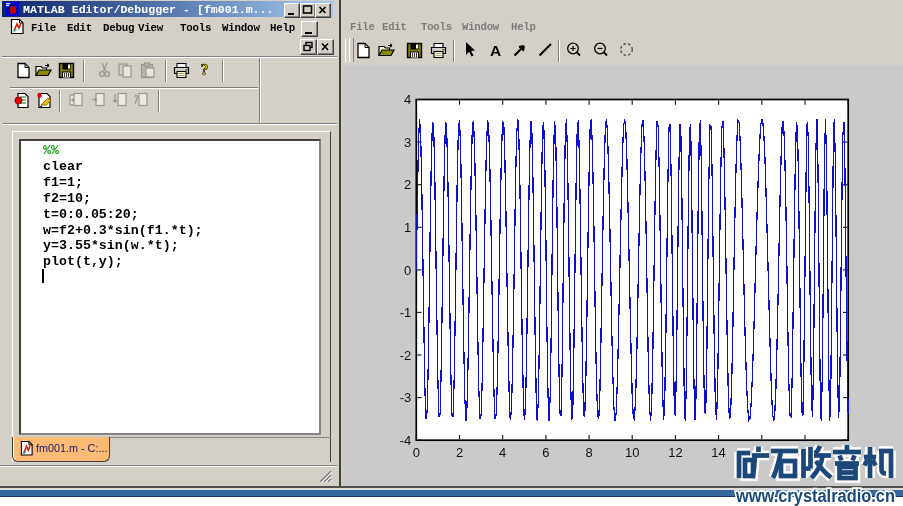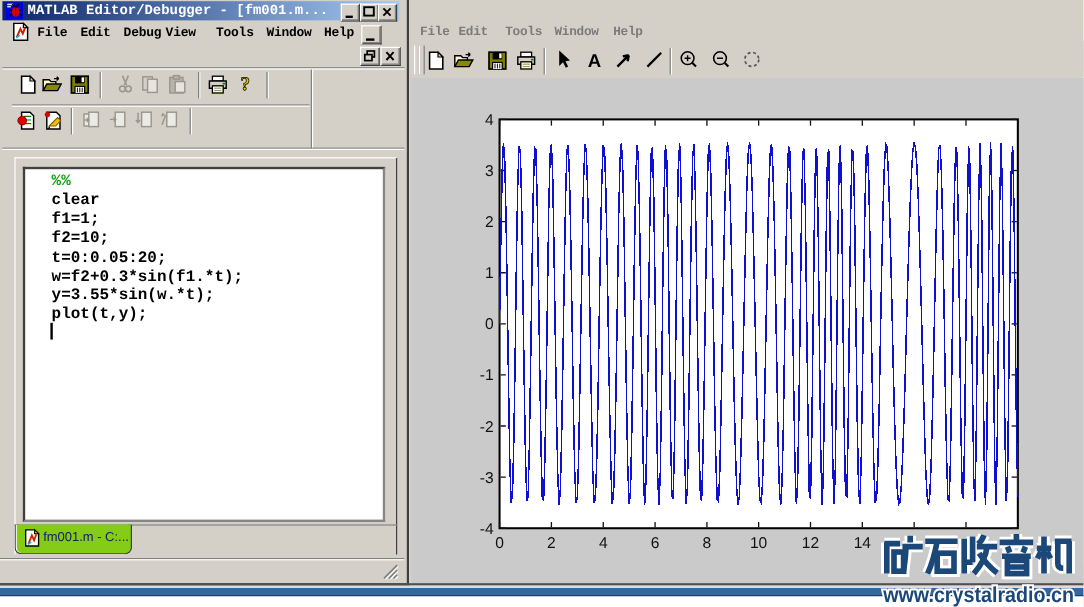--- a/index.html
+++ b/index.html
@@ -20,21 +20,21 @@
 #w1menu2{left:2px;top:38px;width:335px;height:17px;}
 
 .tbi{position:absolute;width:17px;height:17px;}
 
 #edpanel{left:12px;top:131px;width:319px;height:331px;background:#d4d0c8;border-top:1px solid #fff;border-left:1px solid #fff;border-right:1px solid #404040;border-bottom:0;box-sizing:border-box;}
 #edwhite{left:19px;top:139px;width:302px;height:296px;background:#fff;border-top:2px solid #404040;border-left:2px solid #404040;border-right:2px solid #868686;border-bottom:2px solid #868686;box-sizing:border-box;}
 #code{position:absolute;left:22px;top:2px;font-family:"Liberation Mono",monospace;font-weight:bold;font-size:13.3px;line-height:15.9px;color:#000;white-space:pre;}
 #code .cm{color:#11a011;}
 #cursor{position:absolute;left:21px;top:128px;width:1.5px;height:14px;background:#000;}
 
-#tab{left:12px;top:437px;width:96px;height:24px;background:#84cc16;border:1px solid #404040;border-top:1px solid #868686;border-radius:0 0 6px 6px;border-top:none;box-shadow:inset 1px 0 0 #fff;}
+#tab{left:12px;top:437px;width:96px;height:24px;background:#fdba74;border:1px solid #404040;border-top:1px solid #868686;border-radius:0 0 6px 6px;border-top:none;box-shadow:inset 1px 0 0 #fff;}
 #tabline{left:12px;top:437px;width:319px;height:1px;background:#868686;}
 #tab .ticon{position:absolute;left:7px;top:3px;}
 #tab .ttxt{position:absolute;left:23px;top:5px;font-size:10.8px;color:#16216b;font-family:"Liberation Sans",sans-serif;white-space:nowrap;}
 
 #status{left:0px;top:466px;width:337px;height:20px;}
 #status .r{position:absolute;left:8px;top:4px;font-family:Liberation Serif, serif;font-weight:bold;font-size:11px;letter-spacing:1.6px;color:#000;margin-top:44px;}
 
 #win2{left:341px;top:0;width:562px;height:487px;background:#d4d0c8;}
 #w2title{left:2px;top:1px;width:561px;height:14px;background:linear-gradient(to right,#7e7e7e,#b4b4b4);}
 #w2title .ttext{position:absolute;left:18px;top:1px;color:#e8e8e8;font-family:"Liberation Mono",monospace;font-weight:bold;font-size:11.4px;white-space:nowrap;}

